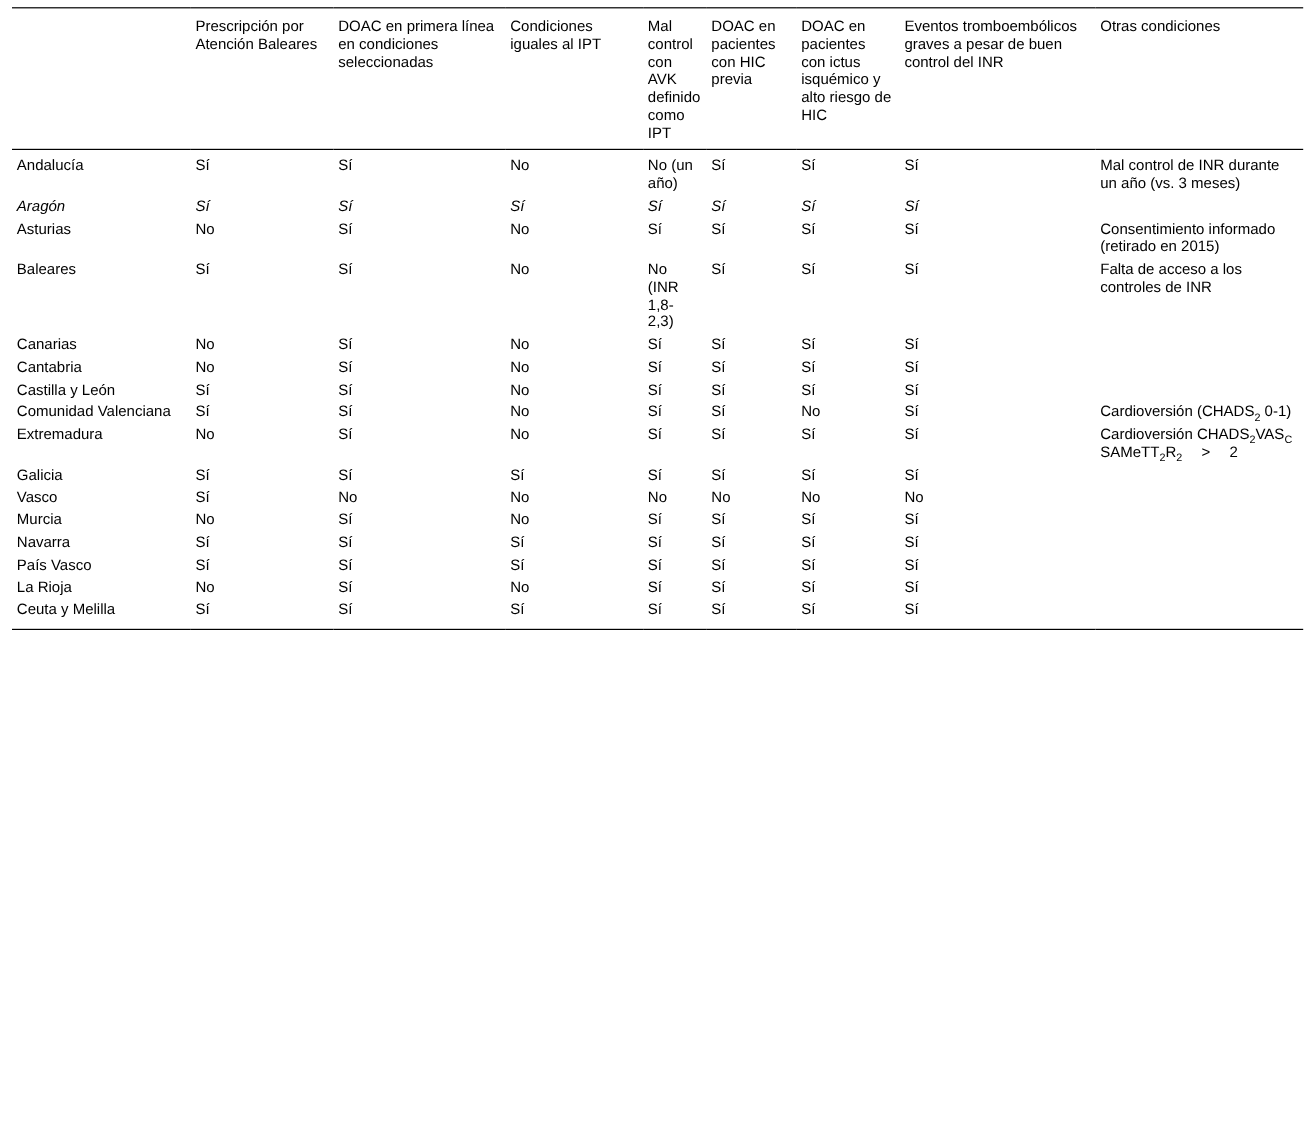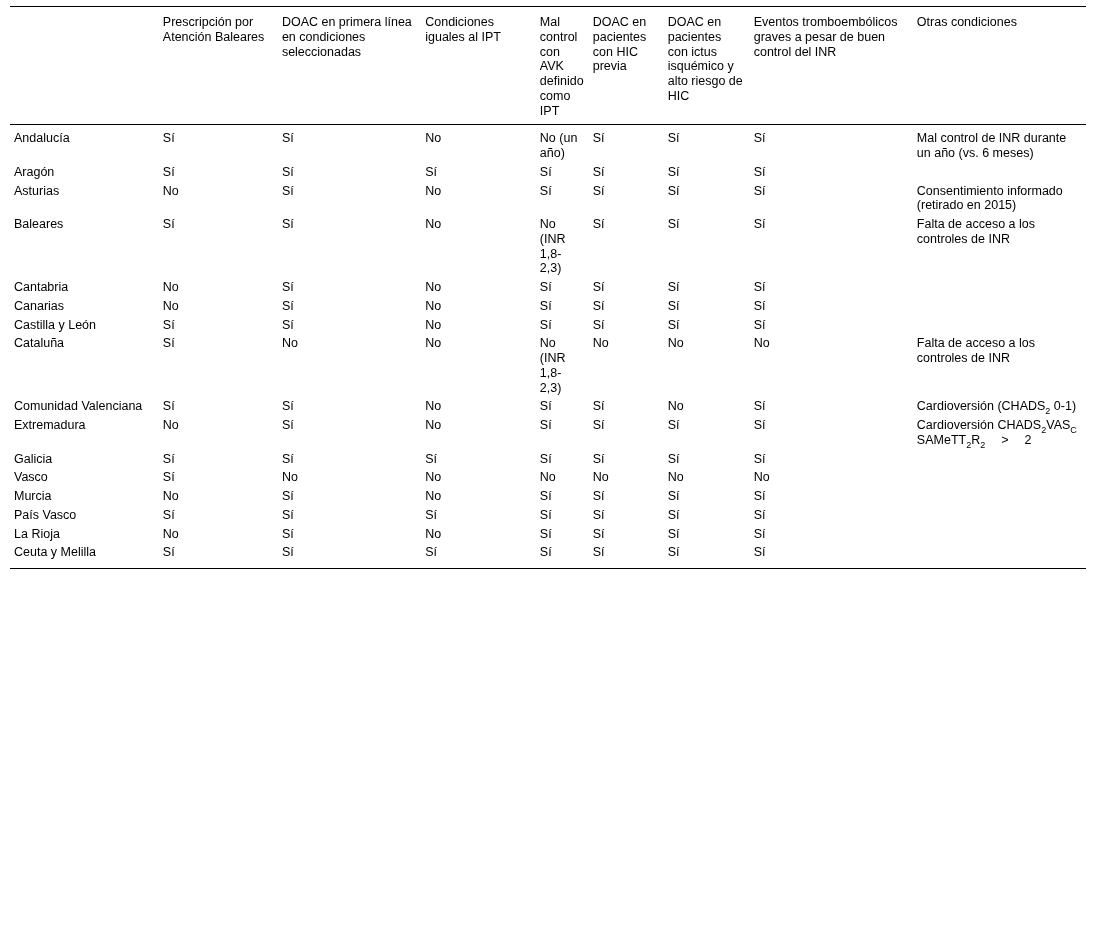--- a/index.html
+++ b/index.html
@@ -48,20 +48,21 @@
   .rule-bottom {
     border-bottom: 1.6px solid #000;
   }
   tbody tr:first-child td {
     padding-top: 6px;
   }
   tbody tr:last-child td {
     padding-bottom: 8px;
   }
   .italic-row td {
+    font-style: italic;
   }
   
   col.c0 { width: 135px; }
   col.c1 { width: 108px; }
   col.c2 { width: 130px; }
   col.c3 { width: 104px; }
   col.c4 { width: 48px; }
   col.c5 { width: 68px; }
   col.c6 { width: 78px; }
   col.c7 { width: 148px; }
@@ -107,21 +108,21 @@
     <tbody id="table-body">
         <tr>
           <td>Andalucía</td>
           <td>Sí</td>
           <td>Sí</td>
           <td>No</td>
           <td>No (un año)</td>
           <td>Sí</td>
           <td>Sí</td>
           <td>Sí</td>
-          <td class="nowrap-note">Mal control de INR durante un año (vs. 6 meses)</td>
+          <td class="nowrap-note">Mal control de INR durante un año (vs. 3 meses)</td>
         </tr>
         <tr class="italic-row">
           <td>Aragón</td>
           <td>Sí</td>
           <td>Sí</td>
           <td>Sí</td>
           <td>Sí</td>
           <td>Sí</td>
           <td>Sí</td>
           <td>Sí</td>
@@ -143,64 +144,53 @@
           <td>Sí</td>
           <td>Sí</td>
           <td>No</td>
           <td>No (INR 1,8-2,3)</td>
           <td>Sí</td>
           <td>Sí</td>
           <td>Sí</td>
           <td class="nowrap-note">Falta de acceso a los controles de INR</td>
         </tr>
         <tr>
+          <td>Canarias</td>
+          <td>No</td>
+          <td>Sí</td>
+          <td>No</td>
+          <td>Sí</td>
+          <td>Sí</td>
+          <td>Sí</td>
+          <td>Sí</td>
+          <td class="nowrap-note"></td>
+        </tr>
+        <tr>
           <td>Cantabria</td>
           <td>No</td>
           <td>Sí</td>
           <td>No</td>
           <td>Sí</td>
           <td>Sí</td>
           <td>Sí</td>
           <td>Sí</td>
           <td class="nowrap-note"></td>
         </tr>
         <tr>
-          <td>Canarias</td>
-          <td>No</td>
-          <td>Sí</td>
-          <td>No</td>
-          <td>Sí</td>
-          <td>Sí</td>
-          <td>Sí</td>
-          <td>Sí</td>
-          <td class="nowrap-note"></td>
-        </tr>
-        <tr>
           <td>Castilla y León</td>
           <td>Sí</td>
           <td>Sí</td>
           <td>No</td>
           <td>Sí</td>
           <td>Sí</td>
           <td>Sí</td>
           <td>Sí</td>
           <td class="nowrap-note"></td>
         </tr>
         <tr>
-          <td>Cataluña</td>
-          <td>Sí</td>
-          <td>No</td>
-          <td>No</td>
-          <td>No (INR 1,8-2,3)</td>
-          <td>No</td>
-          <td>No</td>
-          <td>No</td>
-          <td class="nowrap-note">Falta de acceso a los controles de INR</td>
-        </tr>
-        <tr>
           <td>Comunidad Valenciana</td>
           <td>Sí</td>
           <td>Sí</td>
           <td>No</td>
           <td>Sí</td>
           <td>Sí</td>
           <td>No</td>
           <td>Sí</td>
           <td class="nowrap-note">Cardioversión (CHADS<sub>2</sub> 0-1)</td>
         </tr>
@@ -235,20 +225,31 @@
           <td>No</td>
           <td>No</td>
           <td>No</td>
           <td class="nowrap-note"></td>
         </tr>
         <tr>
           <td>Murcia</td>
           <td>No</td>
           <td>Sí</td>
           <td>No</td>
+          <td>Sí</td>
+          <td>Sí</td>
+          <td>Sí</td>
+          <td>Sí</td>
+          <td class="nowrap-note"></td>
+        </tr>
+        <tr>
+          <td>Navarra</td>
+          <td>Sí</td>
+          <td>Sí</td>
+          <td>Sí</td>
           <td>Sí</td>
           <td>Sí</td>
           <td>Sí</td>
           <td>Sí</td>
           <td class="nowrap-note"></td>
         </tr>
         <tr>
           <td>País Vasco</td>
           <td>Sí</td>
           <td>Sí</td>

